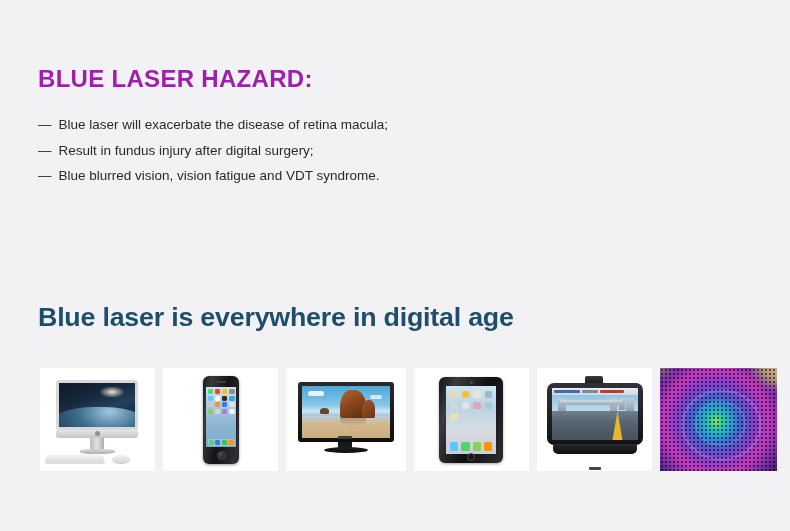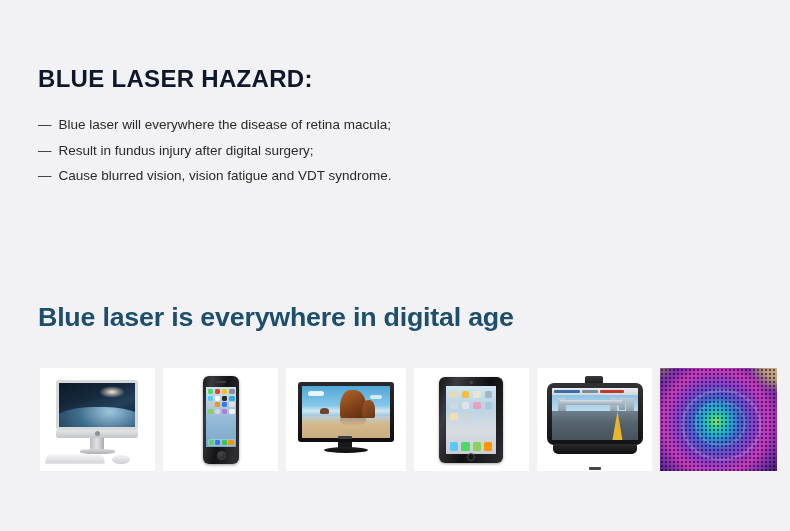--- a/index.html
+++ b/index.html
@@ -24,21 +24,21 @@
   
   .hazard-section {
     position: absolute;
     left: 38px;
     top: 66px;
     width: 520px;
   }
   .hazard-title {
     font-size: 24px;
     font-weight: bold;
-    color: #0f172a;
+    color: #a21caf;
     letter-spacing: 0.3px;
     margin: 0;
     line-height: 1.1;
     white-space: nowrap;
   }
   .hazard-list {
     list-style: none;
     margin: 0;
     padding: 0;
     margin-top: 26px;
@@ -497,29 +497,29 @@
 <body>
 
 <div class="page">
 
   <div class="hazard-section">
     <h1 class="hazard-title">BLUE LASER HAZARD:</h1>
 
     <ul class="hazard-list">
       <li class="hazard-item">
         <span class="hazard-dash">—</span>
-        <span>Blue laser will everywhere the disease of retina macula;</span>
+        <span>Blue laser will exacerbate the disease of retina macula;</span>
       </li>
       <li class="hazard-item">
         <span class="hazard-dash">—</span>
         <span>Result in fundus injury after digital surgery;</span>
       </li>
       <li class="hazard-item">
         <span class="hazard-dash">—</span>
-        <span>Cause blurred vision, vision fatigue and VDT syndrome.</span>
+        <span>Blue blurred vision, vision fatigue and VDT syndrome.</span>
       </li>
     </ul>
   </div>
 
   <h2 class="everywhere-title">Blue laser is everywhere in digital age</h2>
 
   <div class="gallery">
 
     <div class="card card-imac">
       <div class="imac-wrap">

